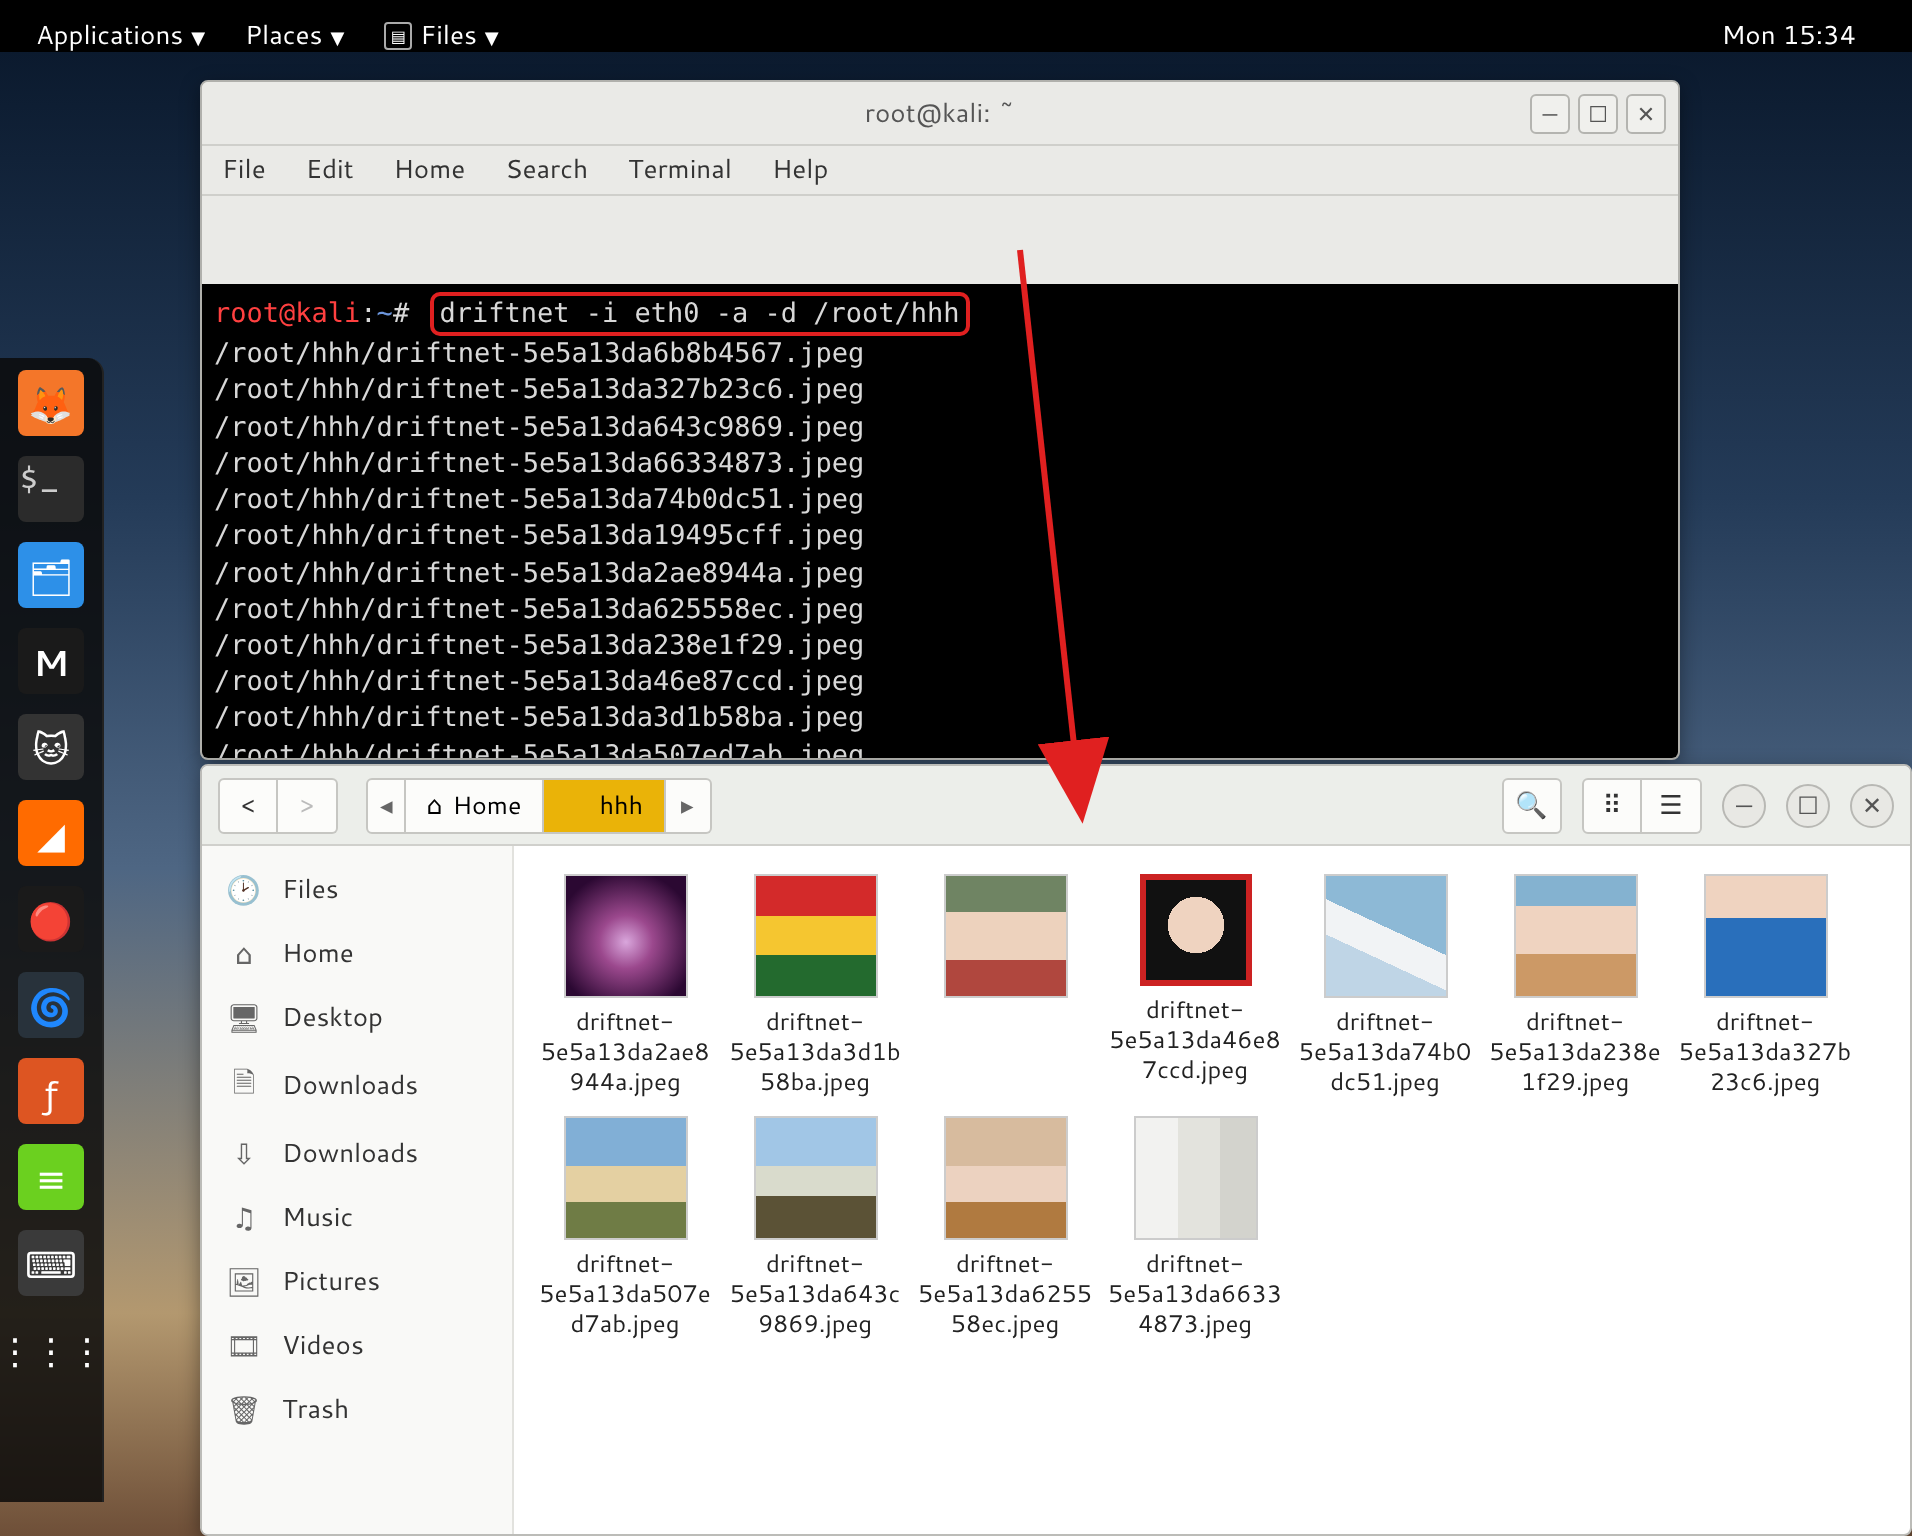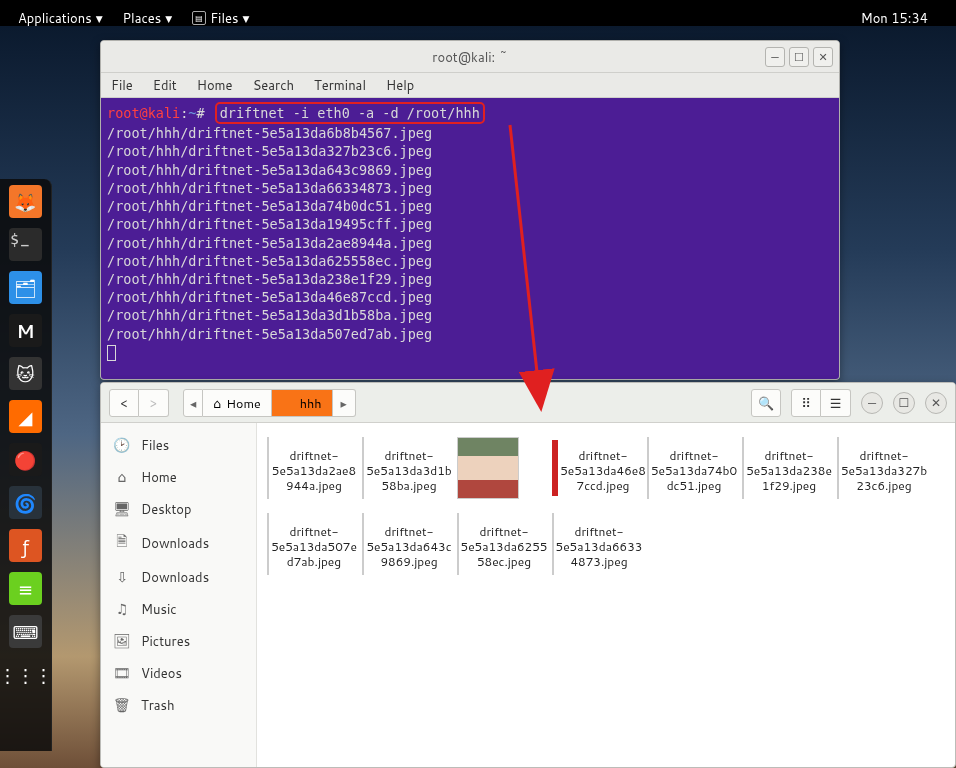--- a/index.html
+++ b/index.html
@@ -31,54 +31,54 @@
 .showapps { background:transparent; }
 .term span { position:relative; top:-6px; left:-6px; color:#ccc; }
 
 
 .terminal-window { position:absolute; top:40px; left:100px; width:740px; height:340px; background:#eaeae7; border:1px solid #b0b0ac; border-radius:4px; z-index:10; box-shadow:0 3px 10px rgba(0,0,0,.4); overflow:hidden; }
 .term-title { height:32px; background:#eaeae7; border-bottom:1px solid #cfcfcb; display:flex; align-items:center; justify-content:center; position:relative; color:#555; }
 .term-title .win-btns { position:absolute; right:6px; display:flex; gap:4px; }
 .win-btn { width:20px; height:20px; border:1px solid #b4b4b0; border-radius:3px; display:flex; align-items:center; justify-content:center; font-size:11px; background:#f0f0ed; cursor:pointer; color:#555; }
 .term-menu { height:25px; background:#eaeae7; border-bottom:1px solid #cfcfcb; display:flex; align-items:center; padding:0 10px; gap:20px; color:#333; }
 .term-menu span { cursor:pointer; }
-.term-body { background:#4c1d95; color:#d8d8d8; font-family:"DejaVu Sans Mono",monospace; font-size:13.5px; padding:4px 6px; height:calc(100% - 57px); line-height:1.35; white-space:pre; overflow:hidden; }
+.term-body { background:#000000; color:#d8d8d8; font-family:"DejaVu Sans Mono",monospace; font-size:13.5px; padding:4px 6px; height:calc(100% - 57px); line-height:1.35; white-space:pre; overflow:hidden;margin-top:44px; }
 .prompt .user { color:#ff4040; }
 .prompt .colon { color:#d8d8d8; }
 .prompt .path { color:#6b95db; }
 .cmd-hl { display:inline-block; border:2px solid #e02020; border-radius:5px; padding:0 3px; margin-left:2px; }
 .cursor-block { display:inline-block; width:9px; height:16px; border:1px solid #d8d8d8; vertical-align:middle; }
 
 
 .arrow-svg { position:absolute; top:95px; left:410px; width:240px; height:330px; z-index:15; pointer-events:none; }
 
 
 .files-window { position:absolute; top:382px; left:100px; width:856px; height:386px; background:#fff; border:1px solid #bcbcb8; border-radius:4px; z-index:12; box-shadow:0 3px 10px rgba(0,0,0,.4); overflow:hidden; }
 .files-toolbar { height:40px; background:#eceeea; border-bottom:1px solid #d0d0cc; display:flex; align-items:center; padding:0 8px; gap:6px; }
 .nav-btn-grp { display:flex; }
 .nav-btn { width:30px; height:28px; border:1px solid #c6c6c2; background:#fcfcfa; display:flex; align-items:center; justify-content:center; cursor:pointer; color:#333; }
 .nav-btn:first-child { border-radius:3px 0 0 3px; }
 .nav-btn:last-child { border-radius:0 3px 3px 0; border-left:none; }
 .path-bar { display:flex; align-items:center; height:28px; margin-left:8px; }
 .path-seg { height:28px; border:1px solid #c6c6c2; display:flex; align-items:center; padding:0 10px; background:#fcfcfa; cursor:pointer; gap:5px; font-size:12.5px; }
 .path-seg.left-cap { border-radius:3px 0 0 3px; padding:0 6px; color:#666; }
-.path-seg.active { background:#f97316;padding-left:28px; }
+.path-seg.active { background:#eab308;padding-left:28px; }
 .path-seg.right-cap { border-radius:0 3px 3px 0; padding:0 8px; color:#666; }
 .path-seg.nb { border-left:none; }
 .spacer { flex:1; }
 .tool-btn { width:30px; height:28px; border:1px solid #c6c6c2; background:#fcfcfa; border-radius:3px; display:flex; align-items:center; justify-content:center; cursor:pointer; color:#333; }
 .ctrl-btn { width:22px; height:22px; border:1px solid #b8b8b4; background:#e8e8e4; border-radius:50%; display:flex; align-items:center; justify-content:center; font-size:12px; cursor:pointer; color:#555; margin-left:4px; }
 
 .files-body { display:flex; height:calc(100% - 40px); }
 .sidebar { width:156px; border-right:1px solid #e2e2de; background:#f9f9f7; padding:6px 0; overflow-y:auto; }
 .side-item { display:flex; align-items:center; gap:10px; padding:6px 12px; cursor:pointer; font-size:13px; color:#333; }
 .side-icon { width:18px; text-align:center; color:#666; font-size:14px; }
 
 .icon-grid { flex:1; padding:12px 8px; overflow-y:auto; display:flex; flex-wrap:wrap; align-content:flex-start; gap:6px 0; }
-.file-item { width:95px; display:flex; flex-direction:row; align-items:center; text-align:center; font-size:12px; line-height:1.25; cursor:pointer; padding:2px; }
+.file-item { width:95px; display:flex; flex-direction:column; align-items:center; text-align:center; font-size:12px; line-height:1.25; cursor:pointer; padding:2px; }
 .thumb { width:62px; height:62px; border:1px solid #ccc; margin-bottom:4px; background:#999; }
 .file-name { word-wrap:break-word; max-width:90px; color:#222; }
 
 
 .th0 { background:radial-gradient(circle at 50% 55%, #d9a6dc 0%, #9b488d 30%, #2b0832 80%); }
 .th1 { background:linear-gradient(#d32a2a 0 33%, #f5c630 33% 66%, #236a2e 66% 100%); }
 .th2 { background:linear-gradient(#6f8463 30%, #edd2bd 30% 70%, #b0473e 70%); }
 .th3 { background:radial-gradient(circle at 50% 45%, #efd3c0 0 38%, #111 0 100%); border:3px solid #c22; width:56px; height:56px; }
 .th4 { background:linear-gradient(25deg,#bfd5e6 0 35%, #f1f3f5 35% 55%, #8db9d6 55% 100%); }
 .th5 { background:linear-gradient(#84b2d0 25%, #efd3c0 25% 65%, #c96 65%); }

